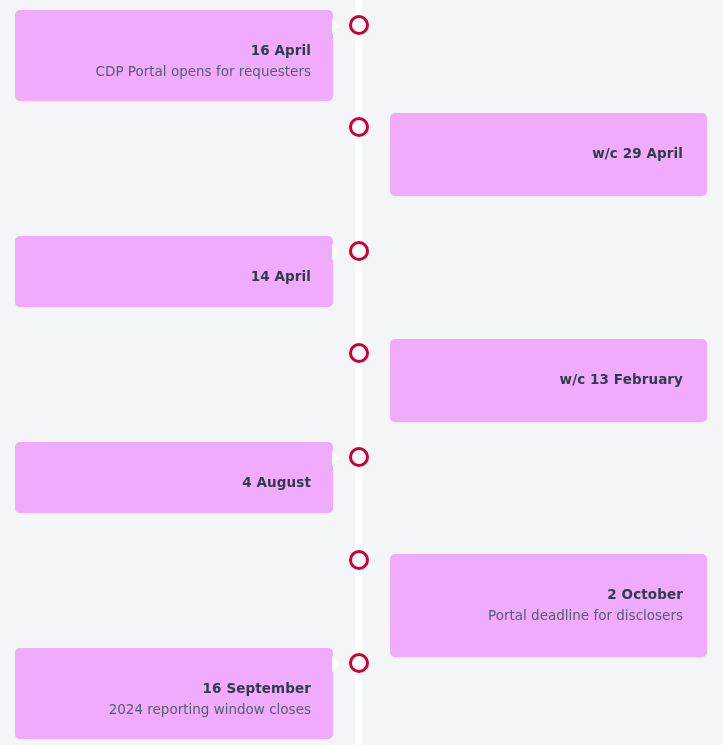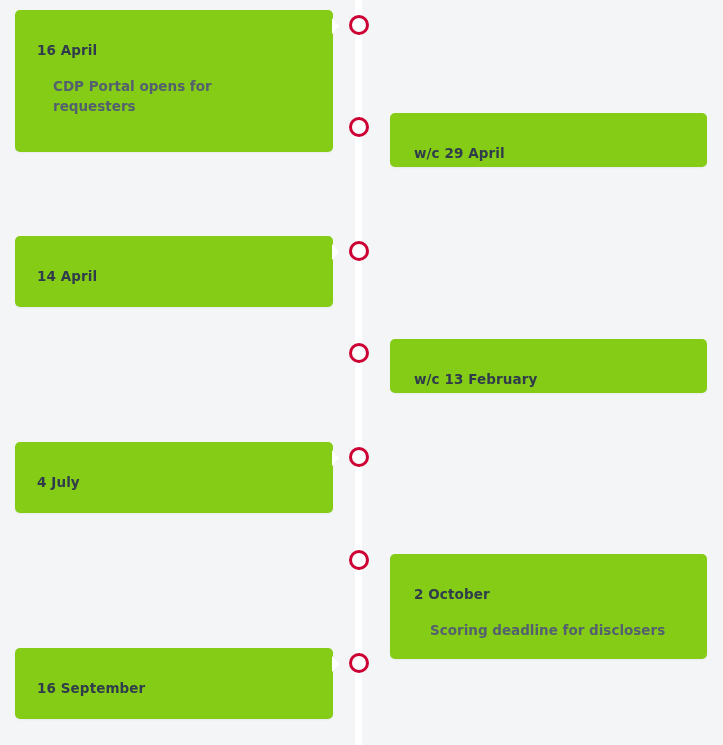--- a/index.html
+++ b/index.html
@@ -39,34 +39,35 @@
     height: 14px;
     border-radius: 50%;
     border: 3px solid #cc0033;
     background: #ffffff;
     box-sizing: content-box;
   }
 
   
   .card {
     position: absolute;
-    background: #84cc16;
+    background: #f0abfc;
     border-radius: 5px;
     box-sizing: border-box;
     box-shadow: 0 1px 2px rgba(26, 35, 48, 0.05);
+    text-align: right;
   }
   .card.left {
     left: 15px;
     width: 318px;
     padding: 30px 22px 20px 22px;
   }
   .card.right {
     left: 390px;
     width: 317px;
-    padding: 30px 24px 3px 24px;
+    padding: 30px 24px 32px 24px;
   }
 
   
   .card.left .arrow {
     position: absolute;
     right: -6px;
     top: 8px;
     width: 0;
     height: 0;
     border-top: 8px solid transparent;
@@ -77,24 +78,24 @@
   .card-date {
     font-size: 13.5px;
     font-weight: bold;
     color: #303c4b;
     line-height: 20px;
     margin: 0 0 1px 0;
     letter-spacing: 0.1px;
   }
   .card-desc {
     font-size: 13.5px;
-    font-weight: bold;
+    font-weight: normal;
     color: #54606f;
     line-height: 20px;
-    margin: 16px;
+    margin: 0;
   }
 
   
   .caret {
     display: inline-block;
     width: 1px;
     height: 15px;
     background: #2b3440;
     vertical-align: -3px;
     margin-left: 1px;
@@ -128,25 +129,26 @@
       </div>
       <div class="card left" style="top: 236px;">
         <div class="arrow"></div>
         <div class="card-date">14 April</div>
       </div>
       <div class="card right" style="top: 339px;">
         <div class="card-date">w/c 13 February</div>
       </div>
       <div class="card left" style="top: 442px;">
         <div class="arrow"></div>
-        <div class="card-date">4 July</div>
+        <div class="card-date">4 August</div>
       </div>
       <div class="card right" style="top: 554px;">
         <div class="card-date">2 October</div>
-        <div class="card-desc"><span>Scoring deadline for disclosers</span></div>
+        <div class="card-desc"><span>Portal deadline for disclosers</span></div>
       </div>
       <div class="card left" style="top: 648px;">
         <div class="arrow"></div>
         <div class="card-date">16 September</div>
+        <div class="card-desc"><span>2024 reporting window closes</span></div>
       </div>
     </div>
 
 </div>
 
 </body></html>

